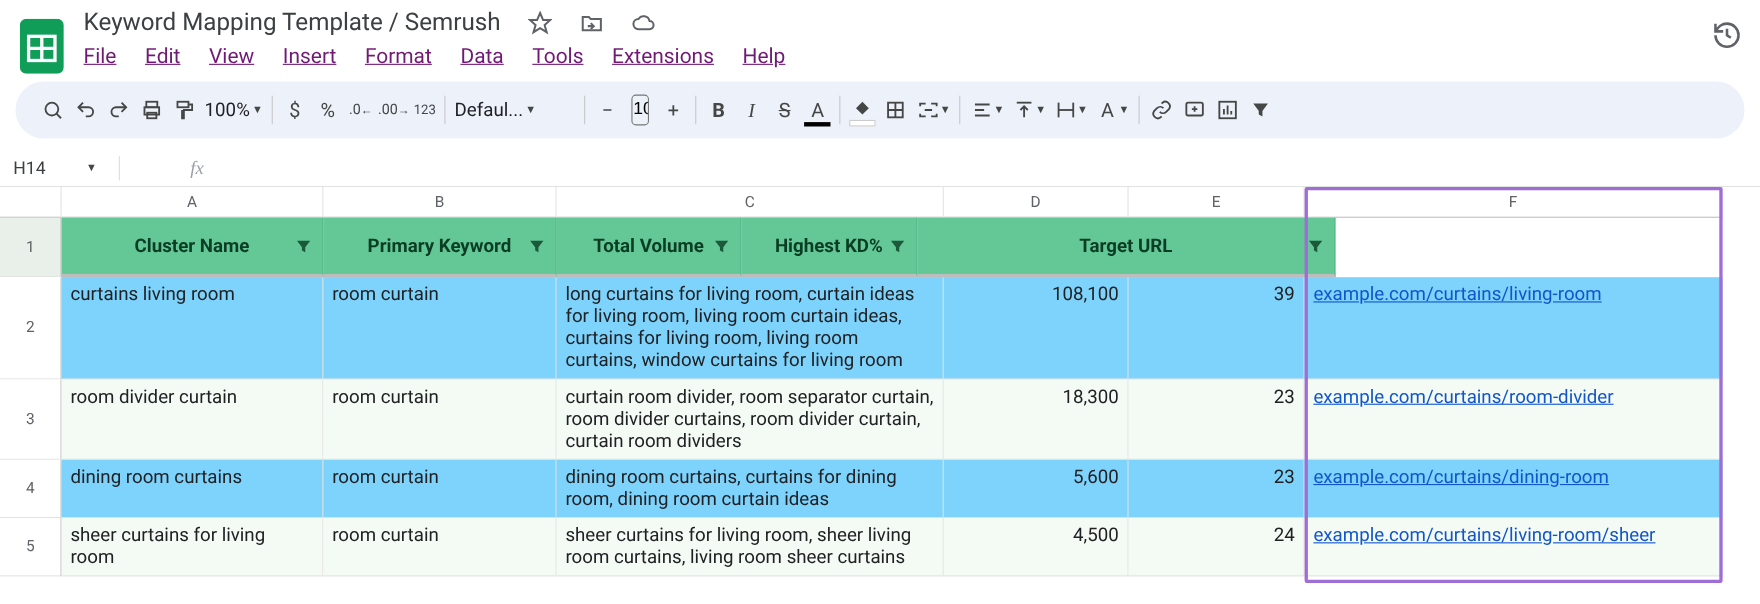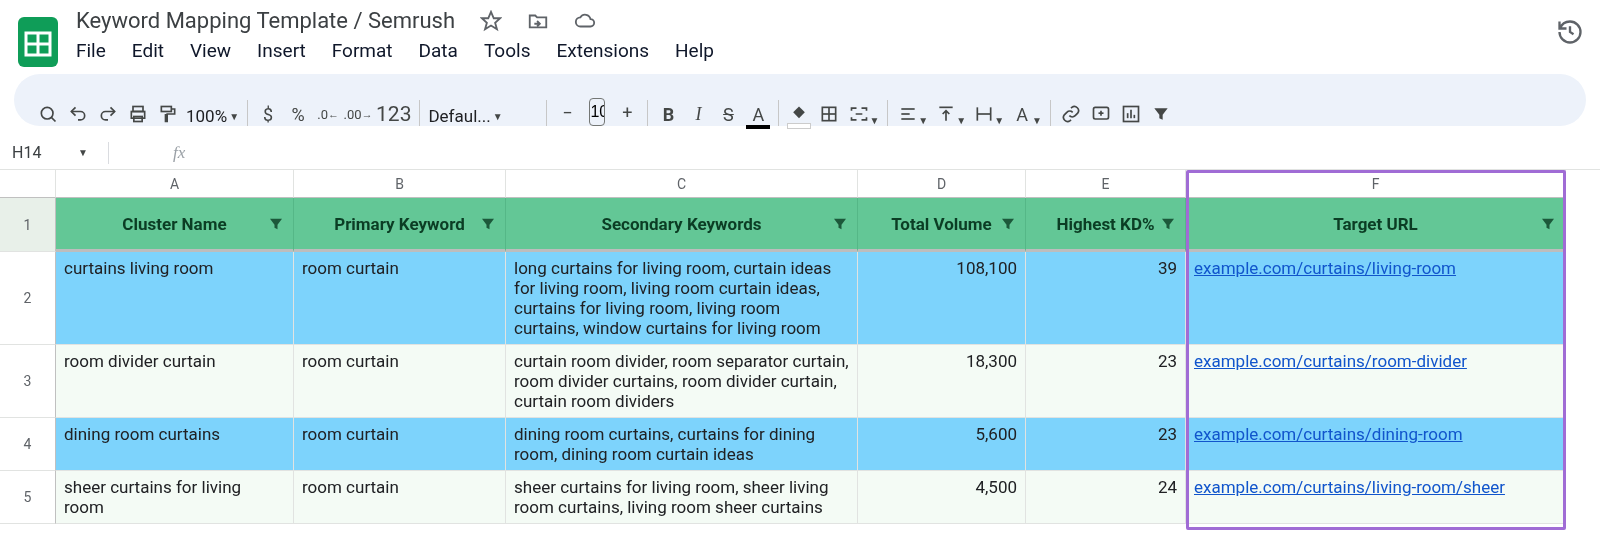--- a/index.html
+++ b/index.html
@@ -23,31 +23,31 @@
     width: 44px; height: 56px;
     display: flex; align-items: center; justify-content: center;
     margin-top: 6px;
   }
   .app-icon svg { width: 40px; height: 50px; }
   .title-stack { display: flex; flex-direction: column; gap: 4px; flex: 1; }
   .title-row { display: flex; align-items: center; gap: 25px; }
   .doc-title { font-size: 22px; color: #3c4043; font-weight: 400; }
   .title-icon { width:22px; height:22px; color:#5f6368; display:flex; align-items:center; justify-content:center; cursor:pointer;}
   .menu-row { display: flex; gap: 26px; padding: 2px 0 6px 0; }
-  .menu-item { font-size: 19px; color: #0f172a; cursor: pointer; }
+  .menu-item { font-size: 19px; color: #701a75; cursor: pointer; text-decoration: underline; }
   .history-icon { margin-left:auto; margin-top:10px; color:#5f6368; width:28px; height:28px; cursor:pointer; }
 
   
   .toolbar {
     margin: 4px 14px 0 14px;
     background: #edf2fa;
     border-radius: 28px;
     height: 52px;
     display: flex;
-    align-items: flex-end;
+    align-items: center;
     padding: 0 22px;
     gap: 6px;
   }
   .tb-btn {
     width: 24px; height: 24px;
     display:flex; align-items:center; justify-content:center;
     color:#444746; cursor:pointer; font-size:18px;
   }
   .tb-sep { width:1px; height:26px; background:#c7c7c7; margin:0 2px; }
   .zoom-group { display:flex; align-items:center; gap:10px; font-size:17px; cursor:pointer; }
@@ -223,21 +223,21 @@
     </span>
   <span class="zoom-group">
       <span>100%</span>
       <span class="caret">▼</span>
     </span>
   <span class="tb-sep"></span>
   <span class="tb-btn">$</span>
   <span class="tb-btn">%</span>
   <span class="tb-btn" style="font-size:13px">.0<sub>←</sub></span>
   <span class="tb-btn" style="font-size:13px">.00<sub>→</sub></span>
-  <span class="tb-btn" style="font-size:21px;width:auto">123</span>
+  <span class="tb-btn" style="font-size:12px;width:auto">123</span>
   <span class="tb-sep"></span>
   <span class="font-group">
       <span>Defaul...</span>
       <span class="caret">▼</span>
     </span>
   <span class="tb-sep"></span>
   <span class="fontsize-group">
     <span class="tb-btn">−</span>
     <input class="fontsize-input" value="10" style="">
     <span class="tb-btn">+</span>
@@ -348,26 +348,20 @@
   <div class="body-row hdr-row">
     <div class="rowhdr">1</div>
     <div class="cell cA">
           <span>Cluster Name</span>
           <span class="filter-ic"><svg viewBox="0 0 24 24" width="18" height="18" fill="currentColor">
               <path d="M4 5h16l-6 8v6l-4-2v-4z"></path>
             </svg></span>
         </div>
     <div class="cell cB">
           <span>Primary Keyword</span>
-          <span class="filter-ic"><svg viewBox="0 0 24 24" width="18" height="18" fill="currentColor">
-              <path d="M4 5h16l-6 8v6l-4-2v-4z"></path>
-            </svg></span>
-        </div>
-    <div class="cell cC">
-          <span>Secondary Keywords</span>
           <span class="filter-ic"><svg viewBox="0 0 24 24" width="18" height="18" fill="currentColor">
               <path d="M4 5h16l-6 8v6l-4-2v-4z"></path>
             </svg></span>
         </div>
     <div class="cell cD">
           <span>Total Volume</span>
           <span class="filter-ic"><svg viewBox="0 0 24 24" width="18" height="18" fill="currentColor">
               <path d="M4 5h16l-6 8v6l-4-2v-4z"></path>
             </svg></span>
         </div>

